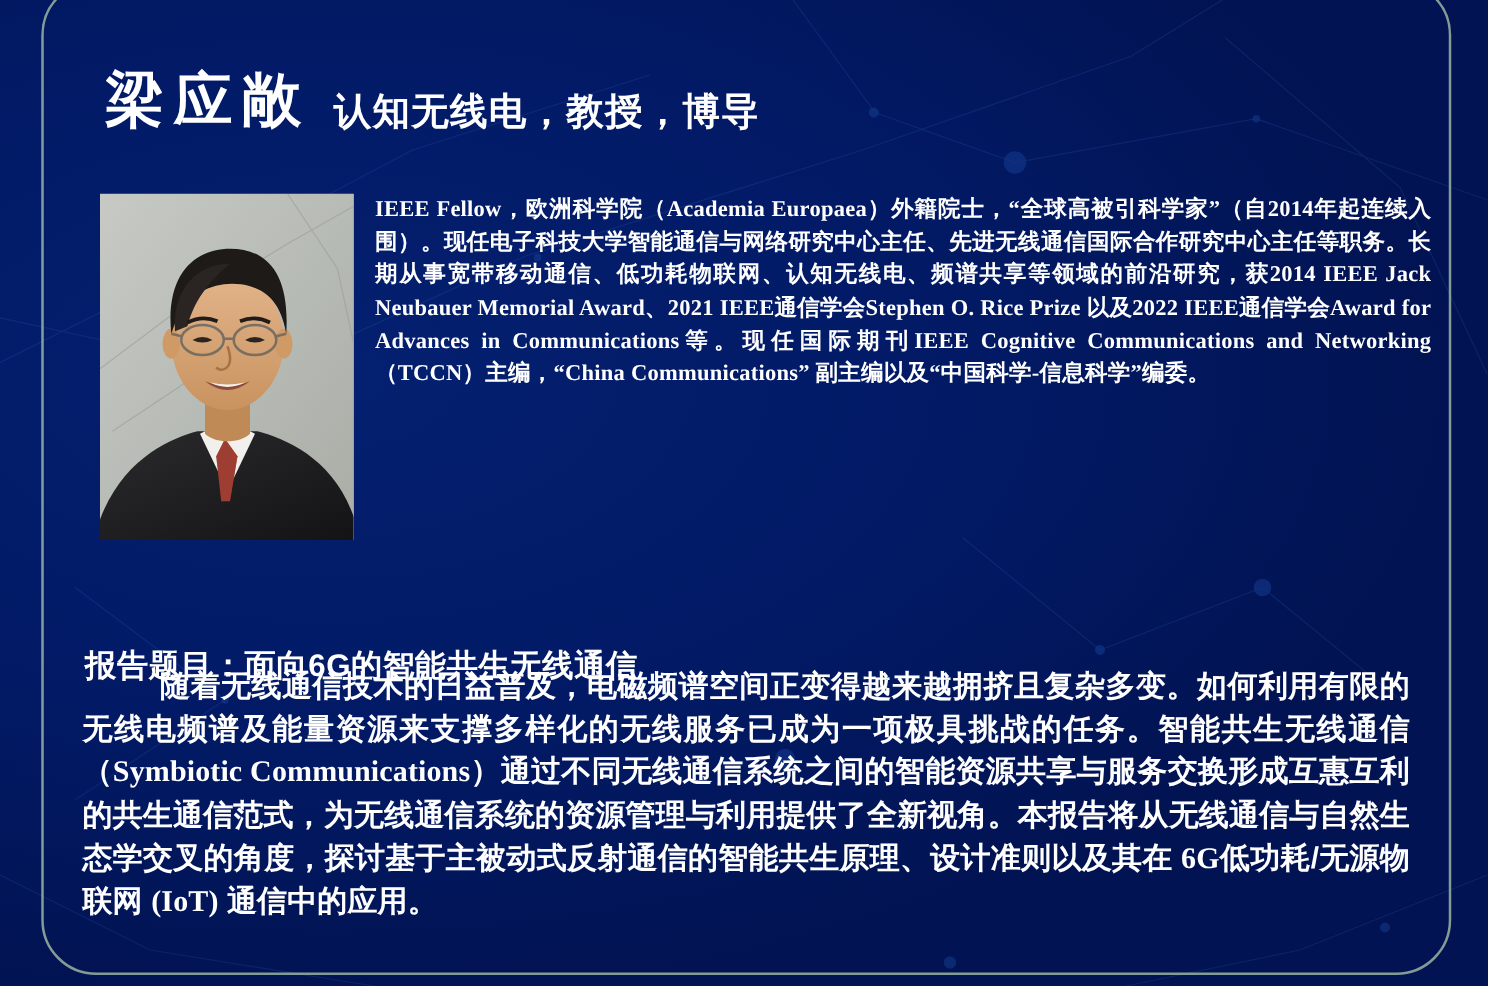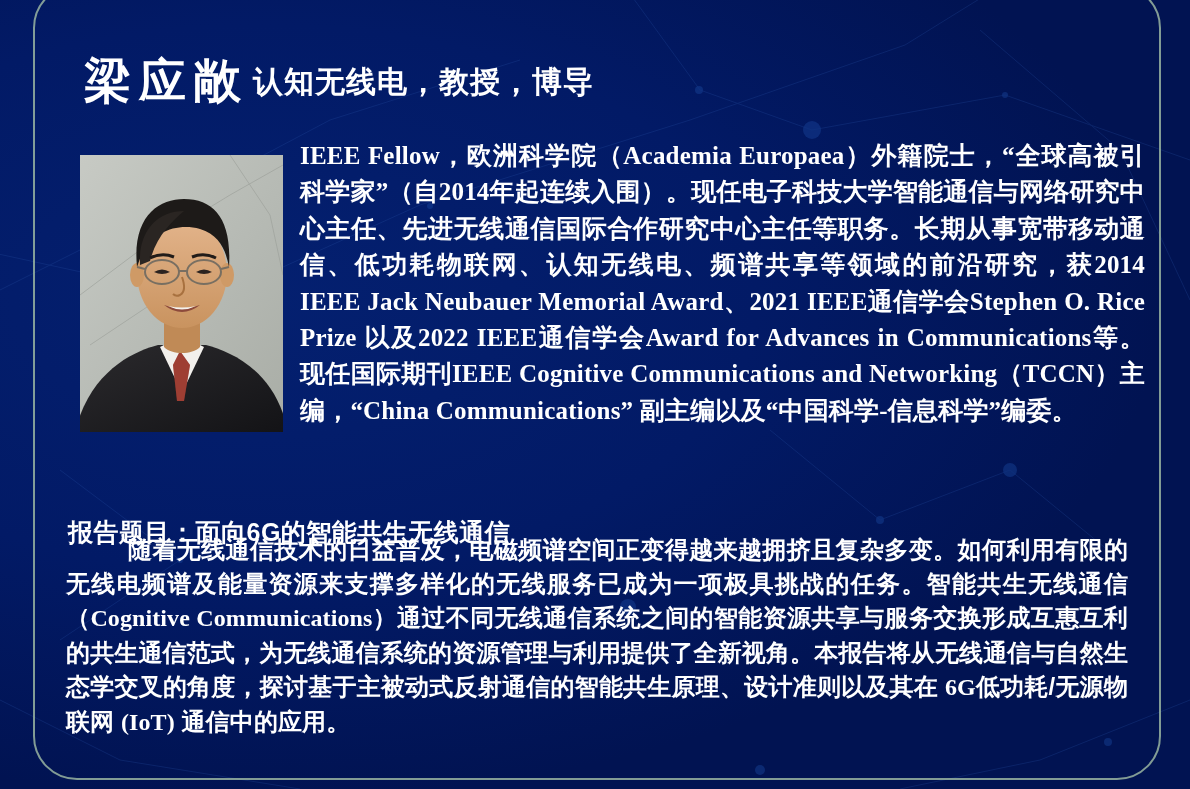--- a/index.html
+++ b/index.html
@@ -39,22 +39,22 @@
     opacity: .82;
     pointer-events: none;
   }
 
   
   .header {
     position: absolute;
     left: 84px;
     top: 58px;
     display: flex;
-    align-items: center;
-    gap: 4px;
+    align-items: flex-end;
+    gap: 18px;
     white-space: nowrap;
   }
   .speaker-name {
     font-family: "Liberation Serif", serif;
     font-size: 47px;
     font-weight: 700;
     color: #ffffff;
     letter-spacing: 8px;
     line-height: 1;
   }
@@ -76,24 +76,24 @@
     height: 277px;
     background: #b9bcb8;
     overflow: hidden;
   }
   .portrait svg { display: block; width: 100%; height: 100%; }
 
   
   .bio {
     position: absolute;
     left: 300px;
-    top: 138px;
+    top: 154px;
     width: 845px;
     font-family: "Liberation Serif", serif;
-    font-size: 25px;
+    font-size: 18px;
     font-weight: 700;
     color: #ffffff;
     line-height: 1.455;
     text-align: justify;
     text-justify: inter-character;
     letter-spacing: .2px;
   }
 
   
   .talk-title {
@@ -223,16 +223,16 @@
       <path d="M84 150 q18 14 36 0 q-18 7 -36 0" fill="#8d4a3b"></path>
       <path d="M88 151 q14 7 28 0 q-14 3 -28 0" fill="#f4f2ee"></path>
     </svg>
   </div>
 
   <div class="bio">IEEE Fellow，欧洲科学院（Academia Europaea）外籍院士，“全球高被引科学家”（自2014年起连续入围）。现任电子科技大学智能通信与网络研究中心主任、先进无线通信国际合作研究中心主任等职务。长期从事宽带移动通信、低功耗物联网、认知无线电、频谱共享等领域的前沿研究，获2014 IEEE Jack Neubauer Memorial Award、2021 IEEE通信学会Stephen O. Rice Prize 以及2022 IEEE通信学会Award for Advances in Communications等。现任国际期刊IEEE Cognitive Communications and Networking（TCCN）主编，“China Communications” 副主编以及“中国科学-信息科学”编委。</div>
 
   <div class="talk-title">报告题目：面向6G的智能共生无线通信</div>
 
   <div class="talk-body">
-    <span>随着无线通信技术的日益普及，电磁频谱空间正变得越来越拥挤且复杂多变。如何利用有限的无线电频谱及能量资源来支撑多样化的无线服务已成为一项极具挑战的任务。智能共生无线通信（</span><span class="sf">Cognitive Communications</span><span>）通过不同无线通信系统之间的智能资源共享与服务交换形成互惠互利的共生通信范式，为无线通信系统的资源管理与利用提供了全新视角。本报告将从无线通信与自然生态学交叉的角度，探讨基于主被动式反射通信的智能共生原理、设计准则以及其在 </span><span class="sf">6G</span><span>低功耗/无源物联网 </span><span class="sf">(IoT)</span><span> 通信中的应用。</span>
+    <span>随着无线通信技术的日益普及，电磁频谱空间正变得越来越拥挤且复杂多变。如何利用有限的无线电频谱及能量资源来支撑多样化的无线服务已成为一项极具挑战的任务。智能共生无线通信（</span><span class="sf">Symbiotic Communications</span><span>）通过不同无线通信系统之间的智能资源共享与服务交换形成互惠互利的共生通信范式，为无线通信系统的资源管理与利用提供了全新视角。本报告将从无线通信与自然生态学交叉的角度，探讨基于主被动式反射通信的智能共生原理、设计准则以及其在 </span><span class="sf">6G</span><span>低功耗/无源物联网 </span><span class="sf">(IoT)</span><span> 通信中的应用。</span>
   </div>
 
 </div>
 
 </body></html>

